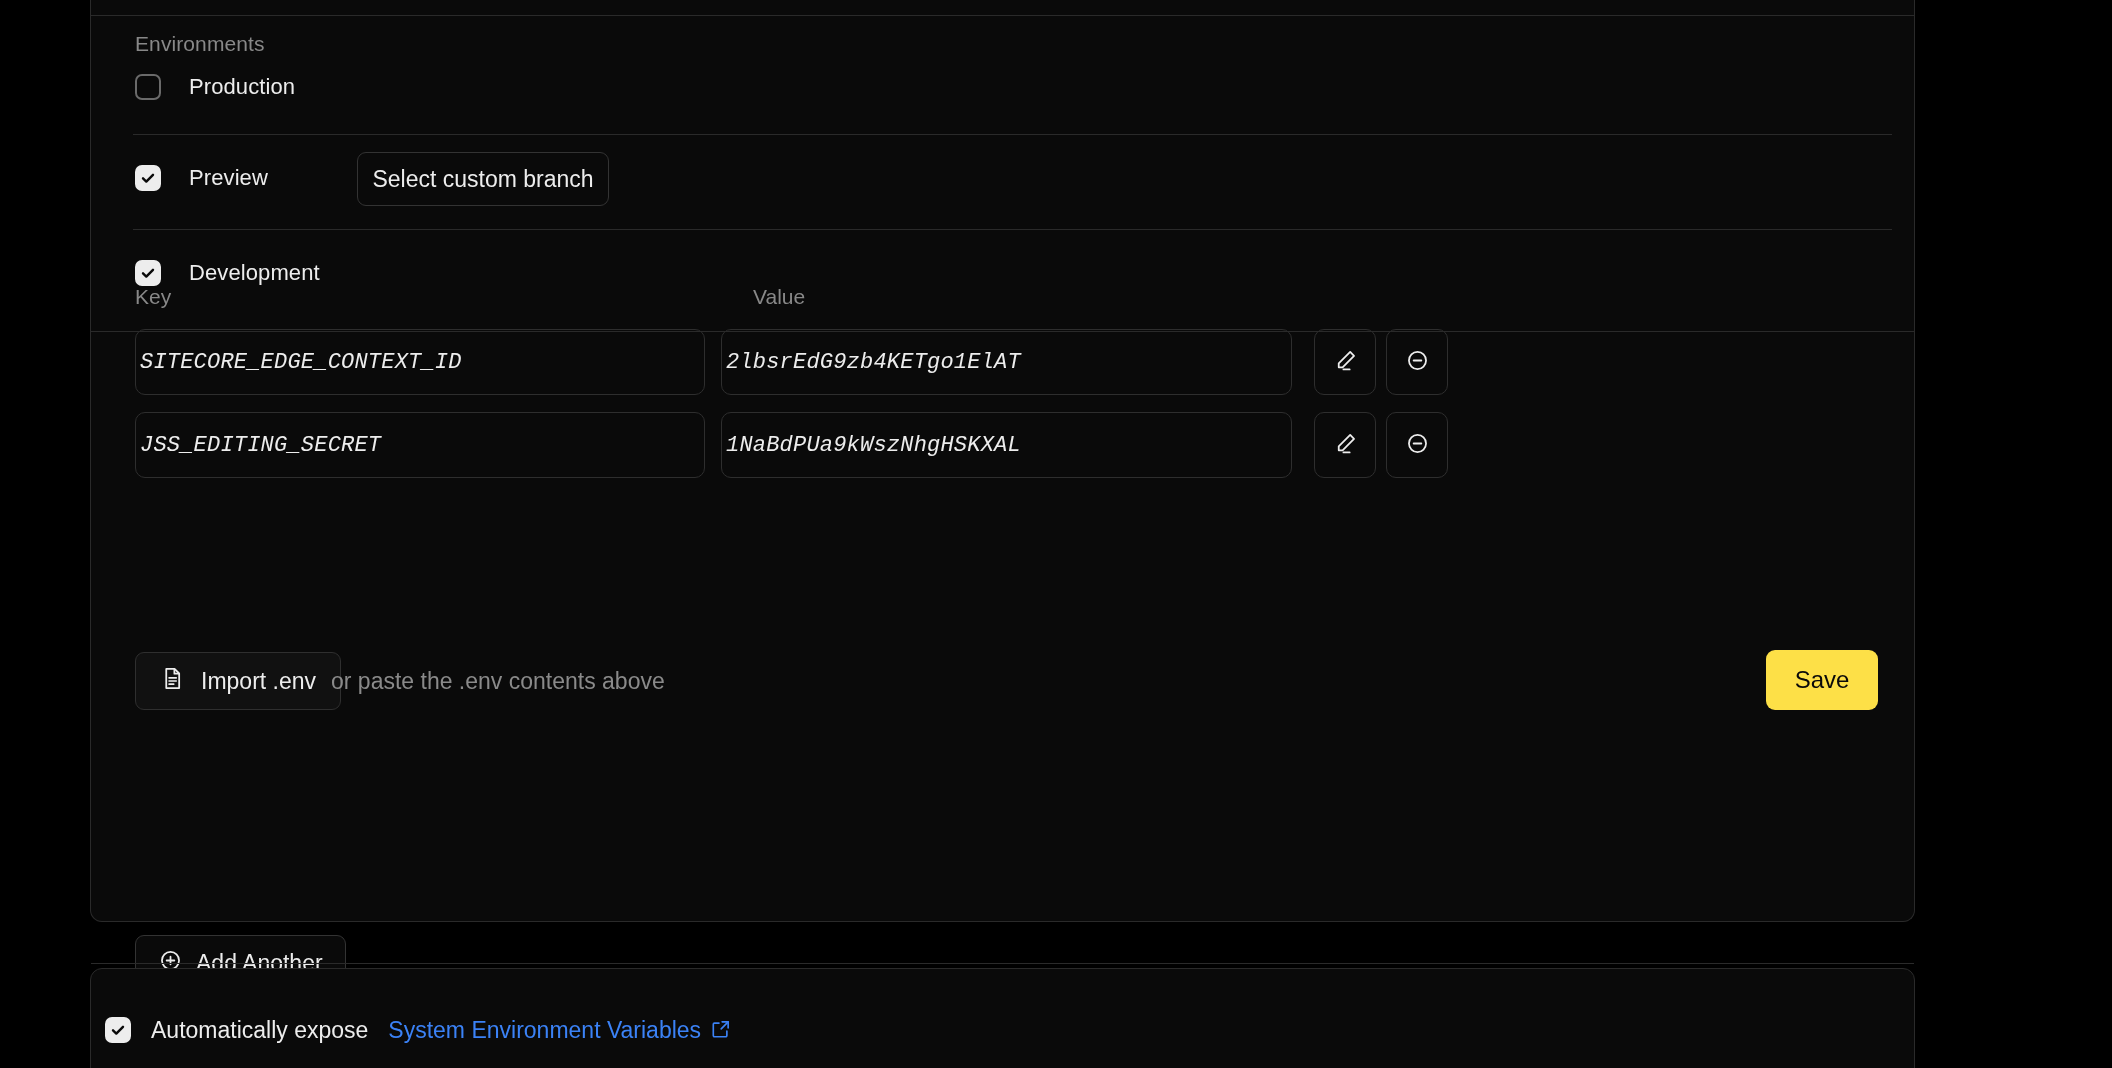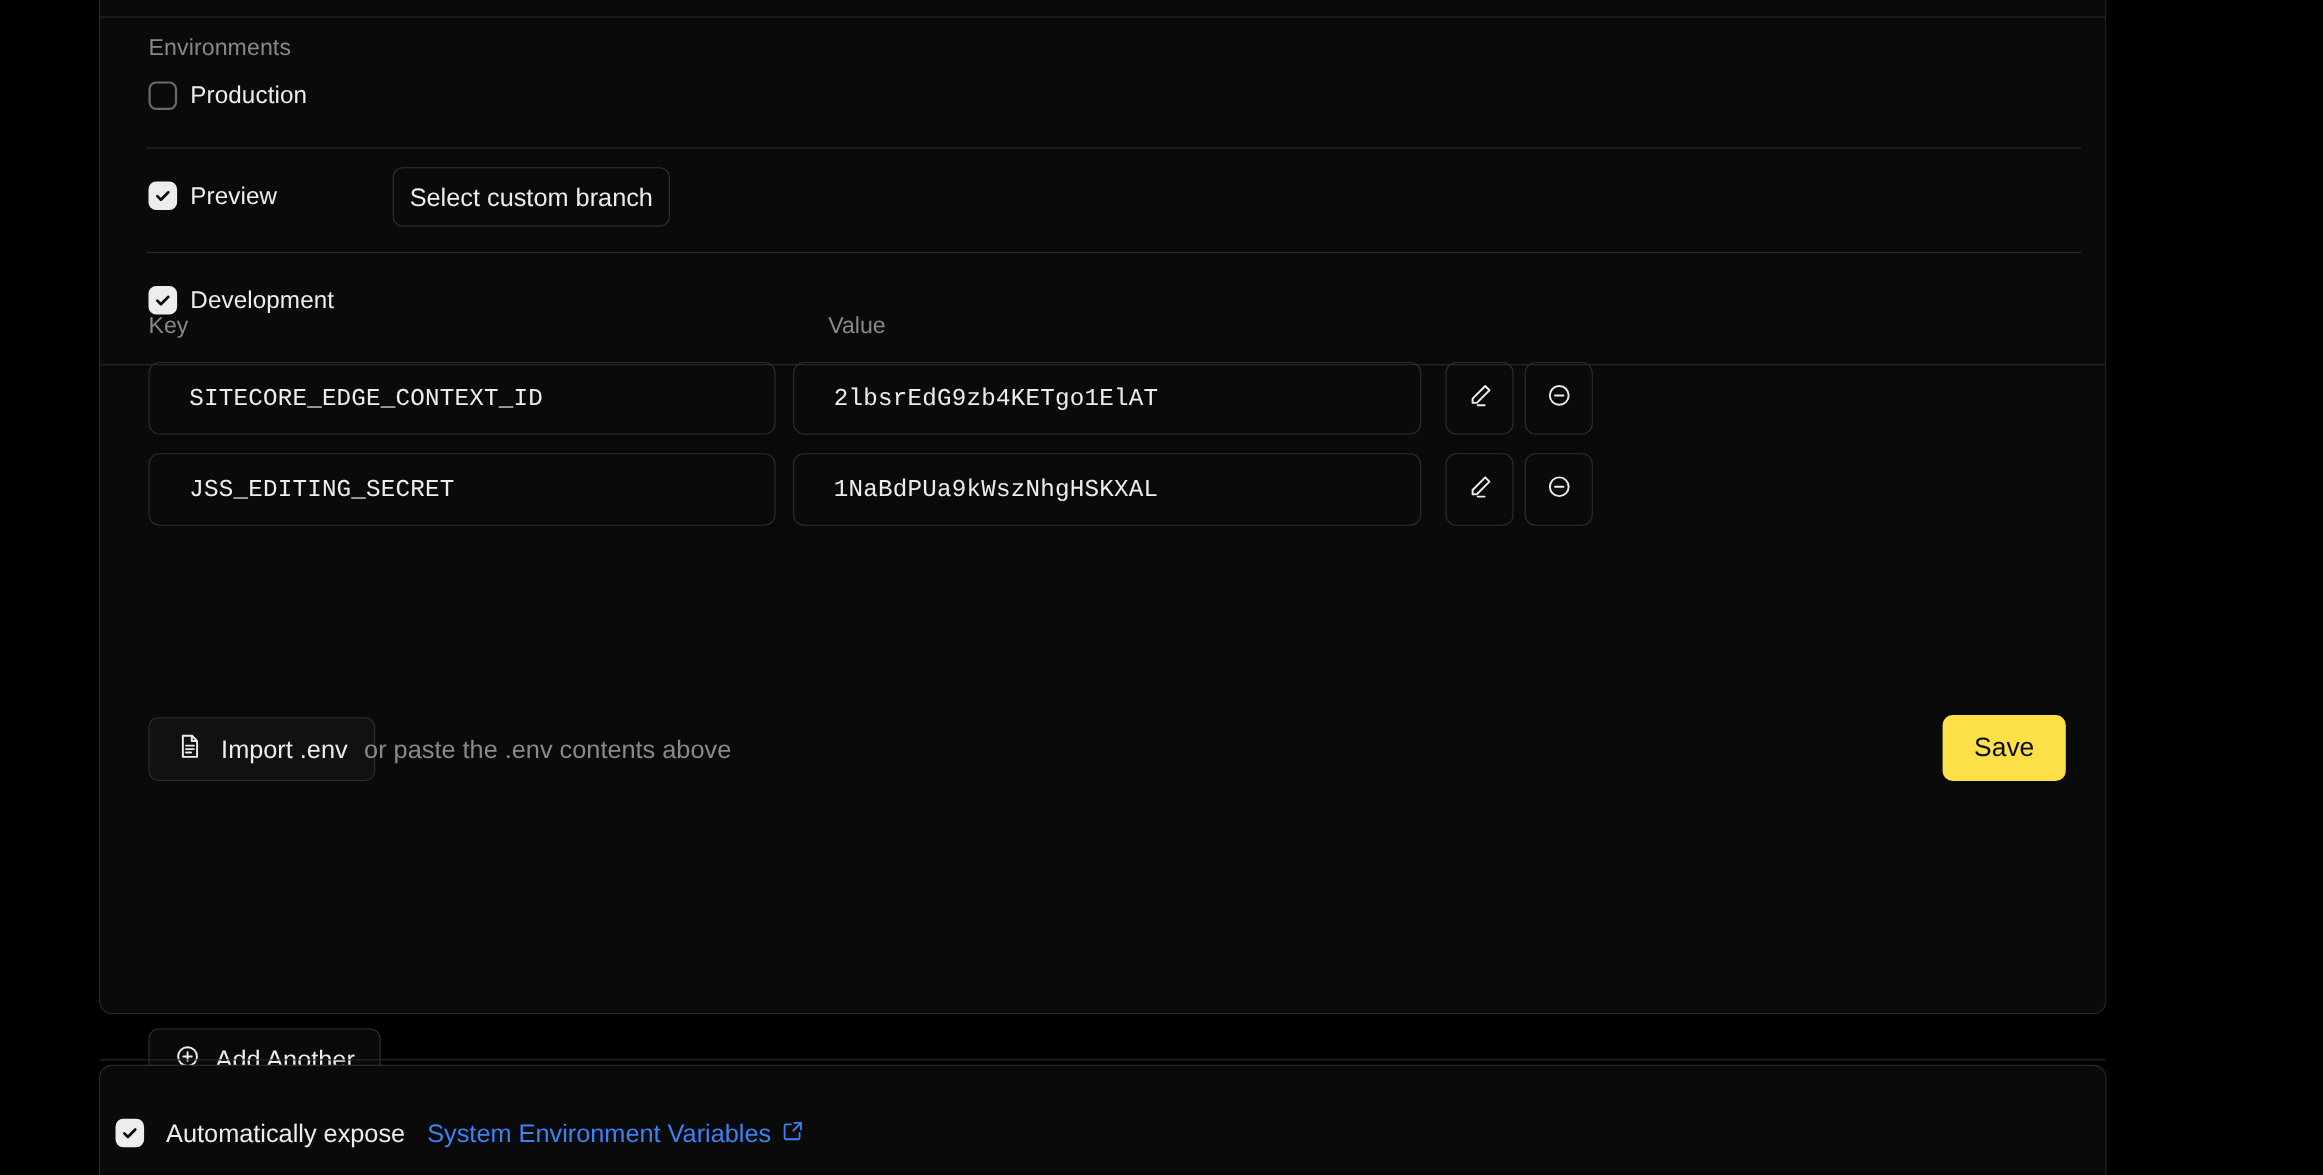--- a/index.html
+++ b/index.html
@@ -67,21 +67,21 @@
   .checkbox.checked {
     background: #ededed;
     border: 2px solid #ededed;
   }
   .checkbox.checked svg { display: block; }
 
   .env-row {
     position: absolute;
     display: flex;
     align-items: center;
-    gap: 12px;
+    gap: 28px;
   }
   .env-label {
     color: #ededed;
     font-size: 22px;
     letter-spacing: .1px;
   }
 
   
   .btn-outline {
     background: #0a0a0a;
@@ -156,24 +156,25 @@
   .field {
     position: absolute;
     height: 66px;
     background: #0a0a0a;
     border: 1px solid #2e2e2e;
     border-radius: 10px;
     color: #ededed;
     font-family: "Liberation Mono", "DejaVu Sans Mono", monospace;
     font-size: 22px;
     letter-spacing: .2px;
-    padding: 0 36px;
+    padding: 0 4px;
     display: flex;
     align-items: center;
     outline: none;
+    font-style: italic;
   }
   .field.key   { left: 2px;   width: 570px; }
   .field.value { left: 588px; width: 571px; }
 
   .icon-btn {
     position: absolute;
     width: 62px; height: 66px;
     background: #0a0a0a;
     border: 1px solid #2e2e2e;
     border-radius: 10px;

